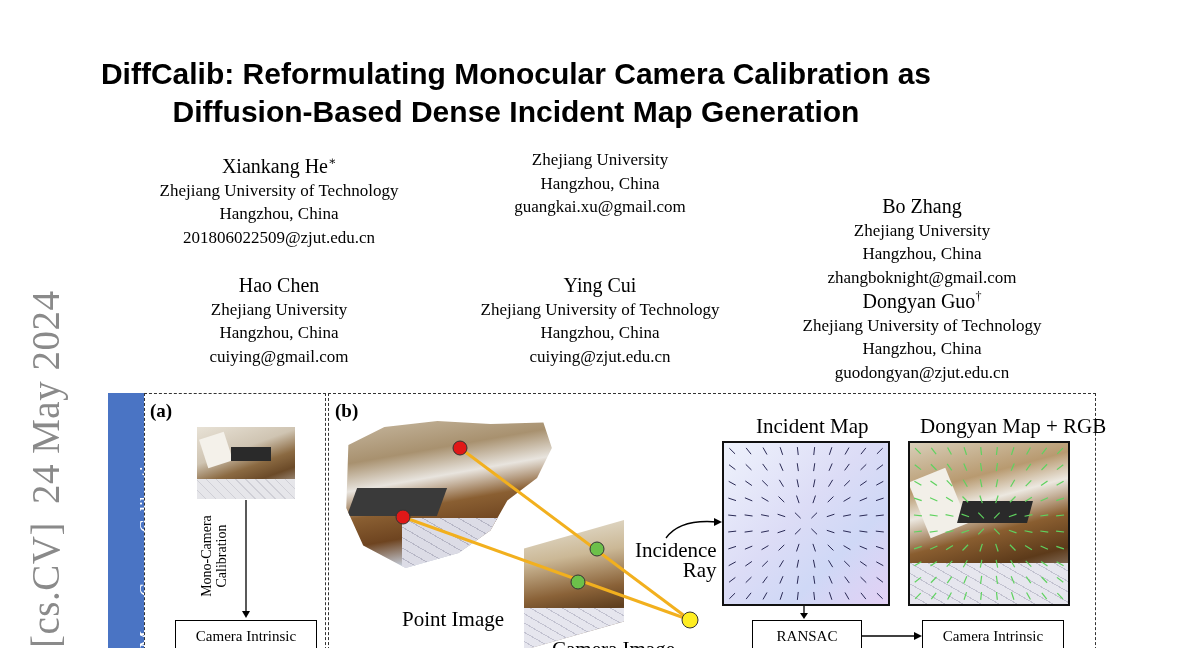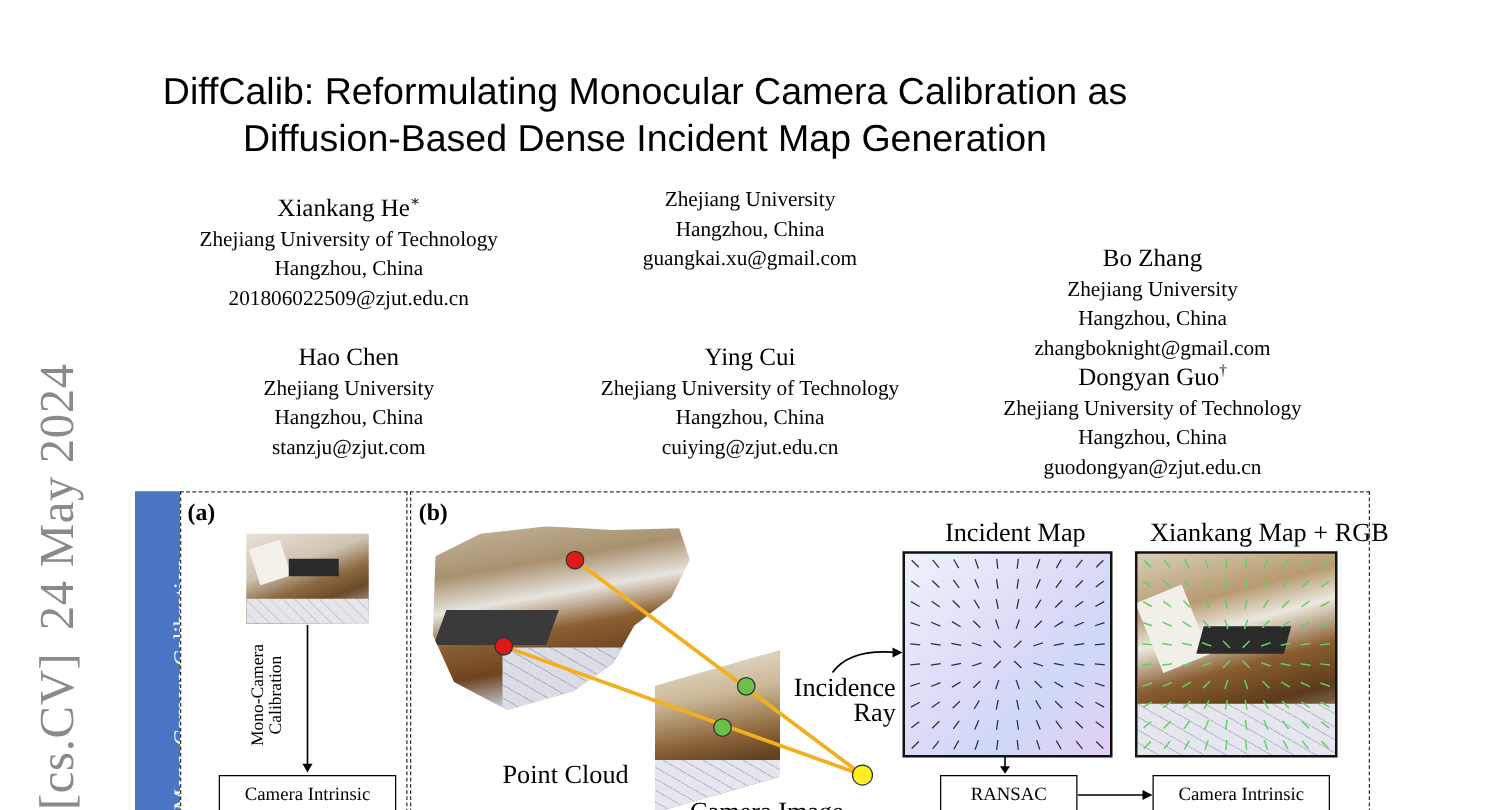--- a/index.html
+++ b/index.html
@@ -10,21 +10,21 @@
   }
   .arxiv-stamp {
     position: absolute; left: 26px; top: 648px;
     transform-origin: 0 0; transform: rotate(-90deg);
     font-size: 39px; color: #8a8a8a; white-space: nowrap;
     letter-spacing: 0.5px; line-height: 1;
   }
   .arxiv-stamp .sp { display: inline-block; width: 18px; }
   .title {
     position: absolute; left: 0; width: 1032px; top: 55px; text-align: center;
-    font-family: "Liberation Sans", "DejaVu Sans", sans-serif; font-weight: normal;
+    font-family: "Liberation Sans", "DejaVu Sans", sans-serif; font-weight: bold;
     font-size: 30px; line-height: 38px;
   }
   .author {
     position: absolute; text-align: center; font-size: 17px; line-height: 23.5px;
     width: 320px;
   }
   .author .name { font-size: 20px; line-height: 26px; }
   .author sup { font-size: 12px; }
   
   .fig-box {
@@ -80,21 +80,21 @@
 <div class="author" style="left:762px; top:148px;margin-top:40px;">
   <div class="name"><span>Bo Zhang</span><sup></sup></div>
   <div>Zhejiang University</div>
   <div>Hangzhou, China</div>
   <div>zhangboknight@gmail.com</div>
 </div>
 <div class="author" style="left:119px; top:267px;">
   <div class="name"><span>Hao Chen</span><sup></sup></div>
   <div>Zhejiang University</div>
   <div>Hangzhou, China</div>
-  <div>stanzju@zjut.com</div>
+  <div>cuiying@gmail.com</div>
 </div>
 <div class="author" style="left:440px; top:267px;">
   <div class="name"><span>Ying Cui</span><sup></sup></div>
   <div>Zhejiang University of Technology</div>
   <div>Hangzhou, China</div>
   <div>cuiying@zjut.edu.cn</div>
 </div>
 <div class="author" style="left:762px; top:283px;">
   <div class="name"><span>Dongyan Guo</span><sup>†</sup></div>
   <div>Zhejiang University of Technology</div>
@@ -121,21 +121,21 @@
 </div>
 <div class="rect-box" style="left:175px; top:620px; width:140px; height:34px; line-height:30px;">Camera Intrinsic</div>
 
 <div class="panel-label" style="left:335px; top:400px;">(b)</div>
 
 <div class="photo" style="left:342px; top:418px; width:212px; height:150px; clip-path: polygon(3% 18%, 20% 6%, 45% 2%, 70% 4%, 95% 3%, 99% 20%, 92% 40%, 78% 55%, 70% 75%, 55% 90%, 30% 100%, 10% 85%, 2% 60%);
   background: linear-gradient(170deg,#c9bba4 0%,#a8916f 25%,#e8e4de 40%,#8a5f32 55%,#6e4420 70%,#c7d0de 85%,#e4e6ee 100%);">
   <div style="position:absolute; left:10px; top:70px; width:90px; height:28px; background:#3a3a3a; transform:skewX(-20deg);"></div>
   <div style="position:absolute; left:60px; top:100px; width:110px; height:50px; background:repeating-linear-gradient(30deg,#dcdce6 0 8px,#b7b7c6 8px 9px);"></div>
 </div>
-<div class="fig-text" style="left:402px; top:607px;">Point Cloud</div>
+<div class="fig-text" style="left:402px; top:607px;">Point Image</div>
 
 <div class="photo" style="left:524px; top:520px; width:100px; height:130px; clip-path: polygon(0 22%, 100% 0, 100% 78%, 0 100%);
   background: linear-gradient(170deg,#e8e4d8 0%,#cbb896 30%,#8a6238 55%,#5e3e1e 70%,#dadbe2 100%);">
   <div style="position:absolute; left:0; top:88px; width:100px; height:42px; background:repeating-linear-gradient(30deg,#e6e6ee 0 7px,#c2c2d0 7px 8px);"></div>
 </div>
 <div class="fig-text" style="left:552px; top:637px;">Camera Image</div>
 
 <svg width="1200" height="648">
   <line x1="690" y1="620" x2="460" y2="448" stroke="#f2b01e" stroke-width="3"></line>
   <line x1="690" y1="620" x2="403" y2="517" stroke="#f2b01e" stroke-width="3"></line>
@@ -262,21 +262,21 @@
       <line x1="151.99836995592244" y1="57.59402934369205" x2="159.60163004407758" y2="55.10597065630795" stroke="#2a2a55" stroke-width="1"></line>
       <line x1="151.8235860131425" y1="72.88374163406779" x2="159.77641398685753" y2="72.01625836593222" stroke="#2a2a55" stroke-width="1"></line>
       <line x1="151.8235860131425" y1="88.11625836593221" x2="159.77641398685753" y2="88.98374163406778" stroke="#2a2a55" stroke-width="1"></line>
       <line x1="151.99836995592244" y1="103.40597065630796" x2="159.60163004407758" y2="105.89402934369205" stroke="#2a2a55" stroke-width="1"></line>
       <line x1="152.28832678813106" y1="118.83475817374357" x2="159.31167321186896" y2="122.66524182625643" stroke="#2a2a55" stroke-width="1"></line>
       <line x1="152.62079651765" y1="134.42251875026528" x2="158.97920348235002" y2="139.2774812497347" stroke="#2a2a55" stroke-width="1"></line>
       <line x1="152.94558592276258" y1="150.14780081441936" x2="158.65441407723745" y2="155.75219918558062" stroke="#2a2a55" stroke-width="1"></line>
     </svg>
 </div>
 
-<div class="fig-text" style="left:920px; top:414px;">Xiankang Map + RGB</div>
+<div class="fig-text" style="left:920px; top:414px;">Dongyan Map + RGB</div>
 <div class="photo" style="left:908px; top:441px; width:158px; height:161px; border:2px solid #111; background: linear-gradient(165deg,#d8ceb8 0%,#b89a70 25%,#ece8e0 38%,#8a5e30 55%,#5c3a1a 72%,#d4d6de 100%);">
   <div style="position:absolute; left:8px; top:30px; width:40px; height:60px; background:#f2efe8; transform:rotate(-22deg);"></div>
   <div style="position:absolute; left:50px; top:58px; width:70px; height:22px; background:#2a2a2a; transform:skewX(-15deg);"></div>
   <div style="position:absolute; left:0; top:120px; width:158px; height:41px; background:repeating-linear-gradient(30deg,#e6e6ee 0 8px,#c2c2d0 8px 9px);"></div>
   <svg id="rgb-arrows" width="158" height="161">
       <line x1="10.701703604479574" y1="10.904900508362099" x2="5.098296395520427" y2="5.195099491637903" stroke="#5fd25f" stroke-width="1.2"></line>
       <line x1="11.034841770827459" y1="26.634505397835827" x2="4.765158229172541" y2="21.66549460216417" stroke="#5fd25f" stroke-width="1.2"></line>
       <line x1="11.380928417094099" y1="42.22056777479659" x2="4.419071582905902" y2="38.27943222520341" stroke="#5fd25f" stroke-width="1.2"></line>
       <line x1="11.687480444914268" y1="57.636464876859065" x2="4.112519555085732" y2="55.06353512314094" stroke="#5fd25f" stroke-width="1.2"></line>
       <line x1="11.8746059781949" y1="72.90000813114584" x2="3.925394021805101" y2="71.99999186885417" stroke="#5fd25f" stroke-width="1.2"></line>

